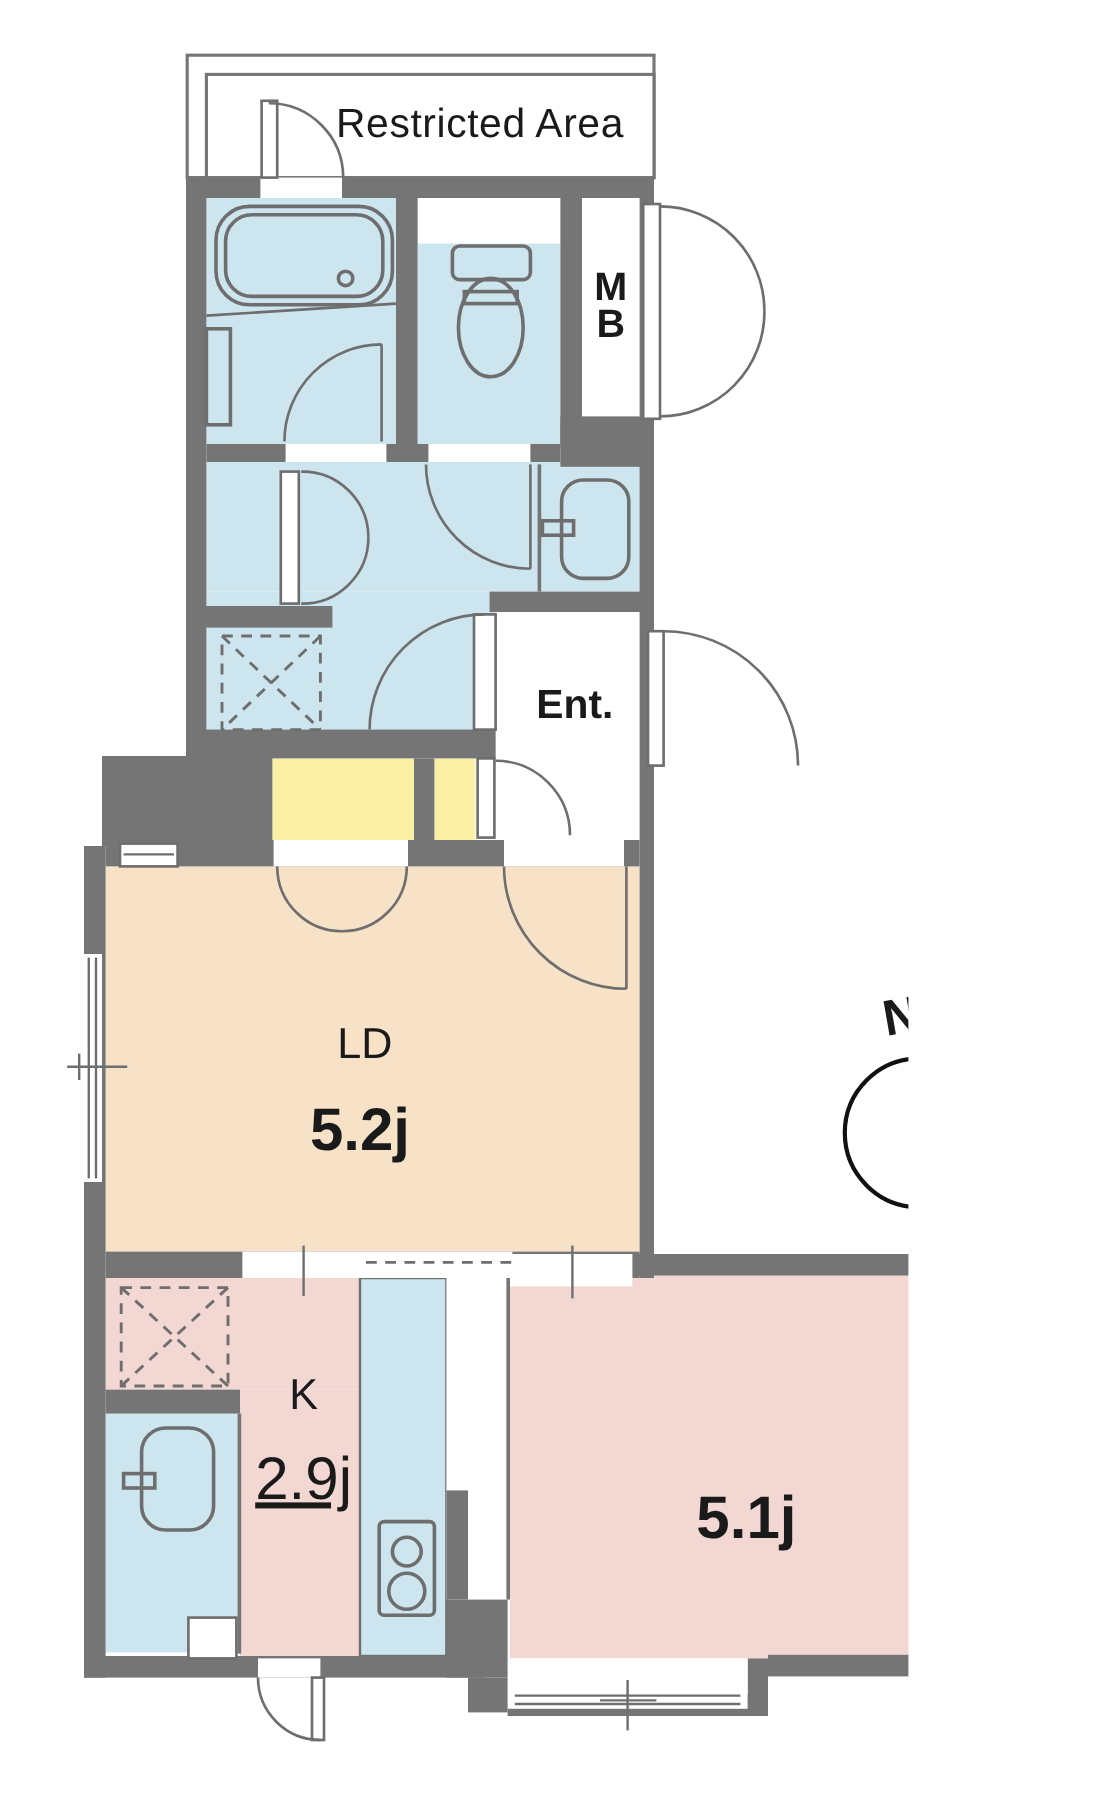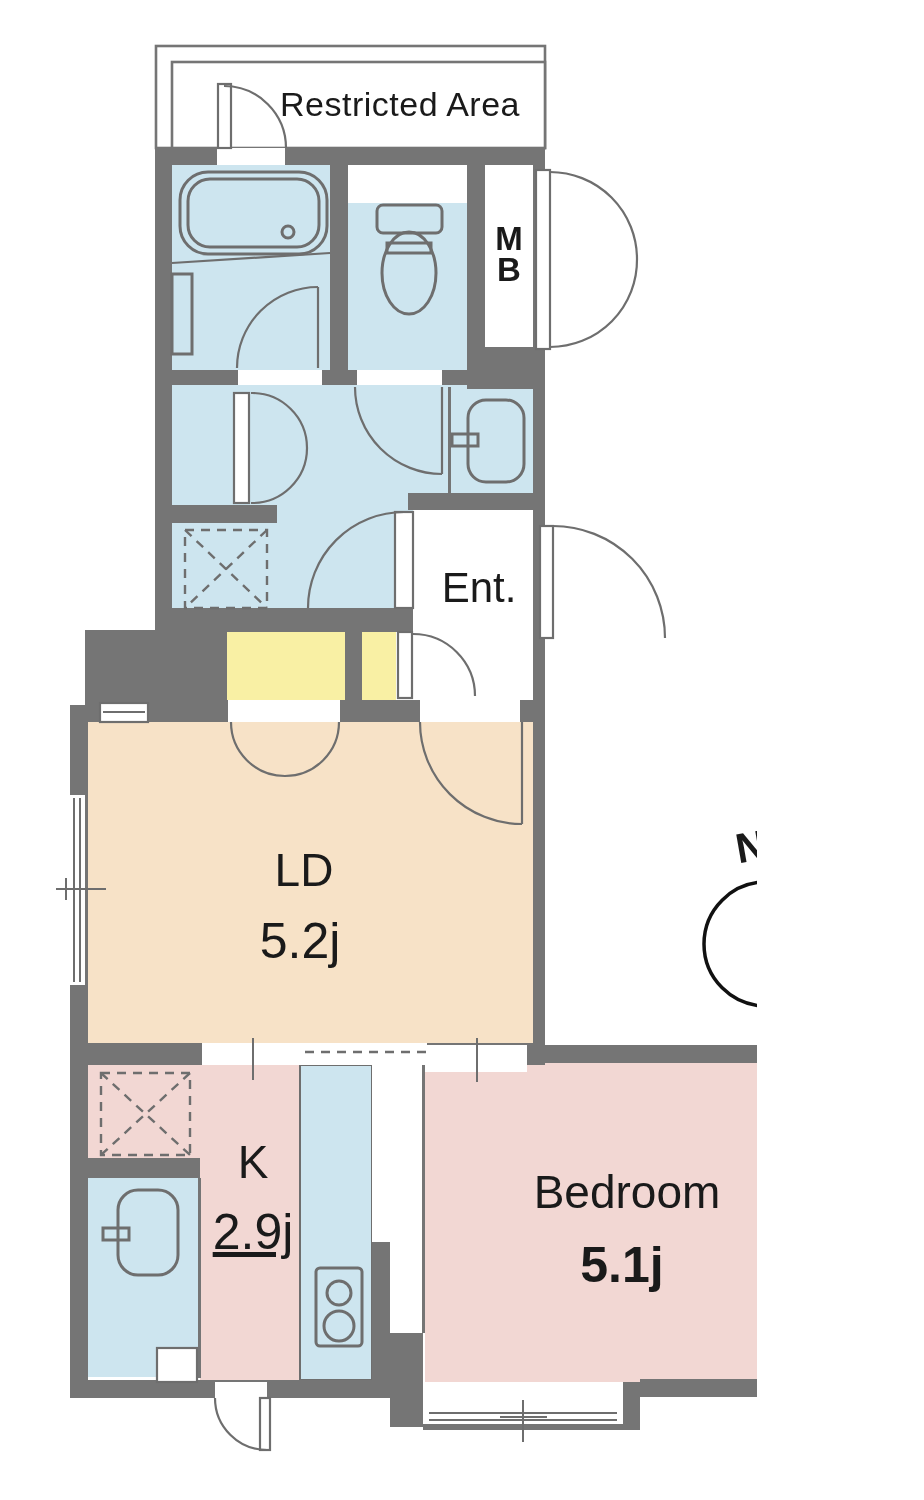--- a/index.html
+++ b/index.html
@@ -22,22 +22,22 @@
   .leaf{fill:#ffffff;stroke:var(--line);stroke-width:2.2;}
   .outline{fill:#ffffff;stroke:var(--wall);stroke-width:2.6;}
   .fixture{fill:none;stroke:var(--line);stroke-width:3;}
   .compass-ring{fill:none;stroke:#111111;stroke-width:3.5;}
   .needle{fill:#111111;}
   .label{position:absolute;color:var(--text);transform:translate(-50%,-50%);
          white-space:nowrap;text-align:center;}
   .lab-restricted{font-size:34px;font-weight:500;letter-spacing:0.5px;}
   .lab-mb{font-size:33px;font-weight:600;line-height:0.95;}
   .lab-mb span{display:block;}
-  .lab-ent{font-size:42px;font-weight:400;}
-  .lab-room{font-size:46px;font-weight:500;}
+  .lab-ent{font-size:34px;font-weight:700;}
+  .lab-room{font-size:36px;font-weight:500;}
   .lab-size{font-size:50px;font-weight:500;}
   .lab-n{font-size:42px;font-weight:700;transform:translate(-50%,-50%) rotate(-10deg);}
 </style>
 </head>
 <body>
 
 <div class="plan">
 <svg width="924" height="1500" viewBox="0 0 924 1500">
 
   <g>
@@ -234,19 +234,18 @@
   </g>
 </svg>
 
   <div class="label lab-restricted" style="left:400px;top:104px;">Restricted Area</div>
   <div class="label lab-mb" style="left:509px;top:254px;">
     <span>M</span>
     <span>B</span>
   </div>
   <div class="label lab-ent" style="left:479px;top:588px;">Ent.</div>
   <div class="label lab-room" style="left:304px;top:870px;">LD</div>
-  <div class="label lab-size" style="left:300px;top:941px;">5.2j</div>
+  <div class="label lab-size" style="left:300px;top:941px;font-weight:bold;">5.2j</div>
   <div class="label lab-room" style="left:253px;top:1162px;">K</div>
   <div class="label lab-size" style="left:253px;top:1232px;text-decoration:underline;">2.9j</div>
-  <div class="label lab-room" style="left:627px;top:1192px;">Bedroom</div>
   <div class="label lab-size" style="left:622px;top:1265px;font-weight:bold;">5.1j</div>
   <div class="label lab-n" style="left:751px;top:847px;">N</div>
 </div>
 
 </body></html>

